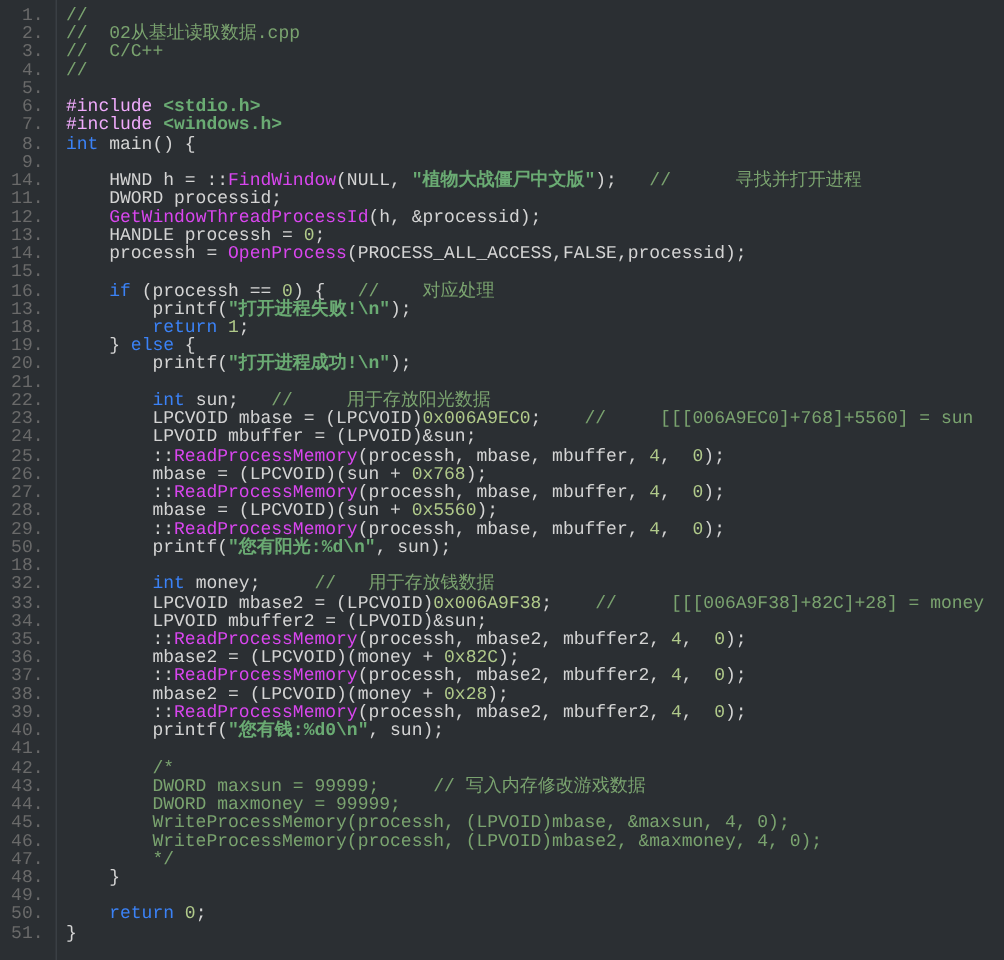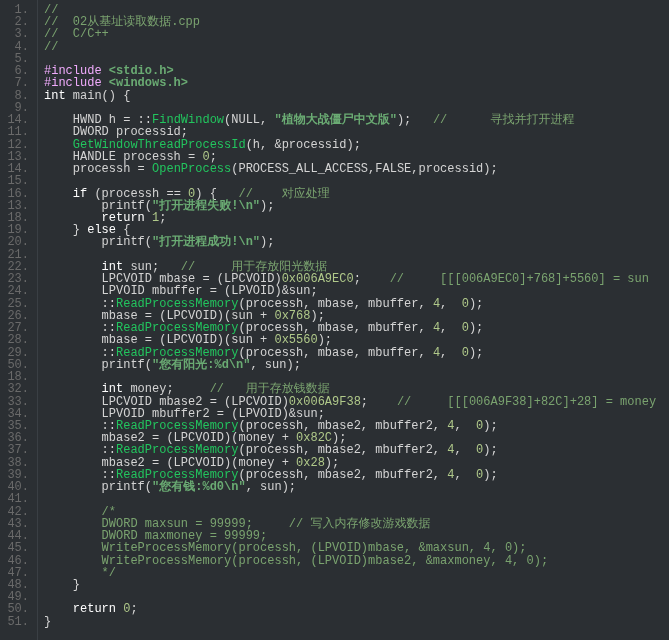--- a/index.html
+++ b/index.html
@@ -27,22 +27,22 @@
 }
 .gutter div { white-space: pre; }
 .code {
   flex: 1;
   padding: 4px 6px;
   white-space: pre;
   overflow: hidden;
 }
 .code .line { display: block; }
 .c-comment { color: #7aa36f; }
-.c-keyword { color: #ffffff; }
-.c-func { color: #22c55e; }
+.c-keyword { color: #3b82f6; }
+.c-func { color: #d946ef; }
 .c-str { color: #6aab73; font-weight: bold; }
 .c-num { color: #b0c98a; }
 .c-ident { color: #d4d4d4; }
 .c-pre { color: #f0abfc; }
 </style>
 </head>
 <body>
 
 <div class="editor">
   <div class="gutter">

